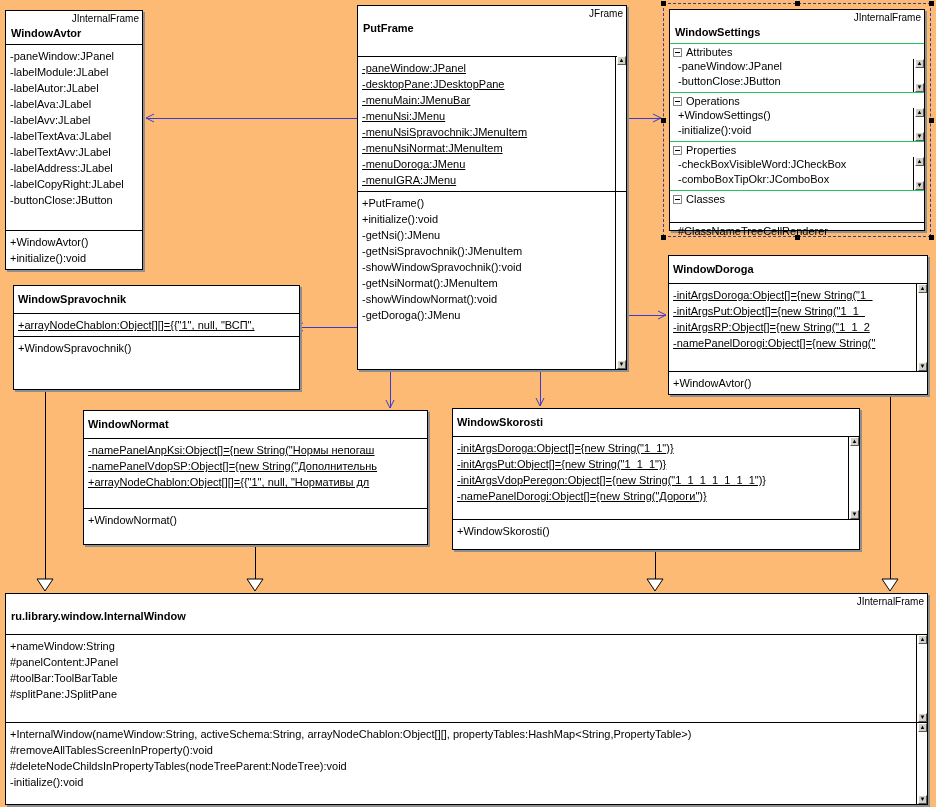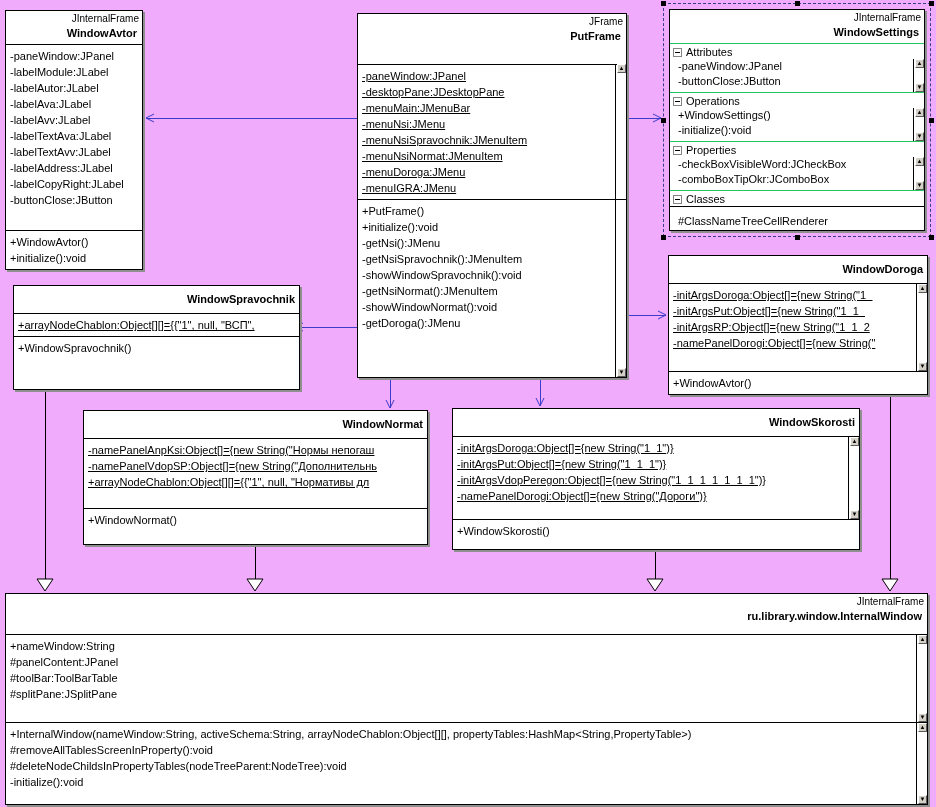--- a/index.html
+++ b/index.html
@@ -2,31 +2,31 @@
 <html><head>
 <meta charset="utf-8">
 <style>
   * { margin:0; padding:0; box-sizing:border-box; }
   html,body { background:#fff; }
   body {
     width:936px; height:807px;
     font-family:"Liberation Sans","DejaVu Sans",sans-serif;
     font-size:11px; color:#000;
   }
-  .canvas { position:relative; width:936px; height:807px; background:#f0abfc; overflow:hidden; }
+  .canvas { position:relative; width:936px; height:807px; background:#fdba74; overflow:hidden; }
 
   
   .cls {
     position:absolute; display:flex; flex-direction:column;
     background:#fff; border:1px solid #000; box-shadow:2px 2px 0 #8f8f8f;
   }
   .titlebox { padding:2px 3px 3px; }
   .titlebox.plain { padding:5px 2px 6px; }
   .stereo { font-size:10px; line-height:12px; text-align:right; white-space:nowrap; }
-  .cname { font-weight:bold; text-align:right; line-height:15px; padding:1px 2px 0; white-space:nowrap; overflow:hidden; }
+  .cname { font-weight:bold; text-align:left; line-height:15px; padding:1px 2px 0; white-space:nowrap; overflow:hidden; }
   .sec { border-top:1px solid #000; padding:3px 0 3px; overflow:hidden; position:relative; }
   .grow { flex:1 1 auto; }
   .body { position:relative; flex:1 1 auto; display:flex; flex-direction:column; }
   .row { height:16px; line-height:16px; padding:0 4px; white-space:nowrap; overflow:hidden; }
   .u { text-decoration:underline; }
   .pad-r .row { padding-right:14px; }
 
   
   .vscroll { position:absolute; top:0; bottom:0; right:0; width:11px; border-left:1px solid #000; background:transparent; }
   .sb {
@@ -36,21 +36,21 @@
   }
   .sb.up { top:0; }
   .sb.dn { bottom:0; }
 
   
   .tsec { border-top:1px solid #22c55e; }
   .tsec.grow { flex:1 1 auto; }
   .thead { height:15px; line-height:15px; padding:1px 3px 0; white-space:nowrap; }
   .titems { position:relative; padding:0 14px 3px 0; }
   .trow { height:15px; line-height:15px; padding:0 4px 0 8px; white-space:nowrap; overflow:hidden; }
-  .cline { border-top:1px solid #000; margin-top:0; padding-top:7px; }
+  .cline { border-top:1px solid #000; margin-top:16px; padding-top:1px; }
   .expander {
     display:inline-block; width:9px; height:9px; border:1px solid #848484;
     position:relative; vertical-align:-1px; margin-right:4px; background:#fff;
   }
   .expander::after { content:""; position:absolute; left:1px; right:1px; top:3px; height:1px; background:#000; }
 
   
   .selrect { position:absolute; border:1px dashed #3b3b8f; }
   .handle { position:absolute; width:5px; height:5px; background:#000; }
 
@@ -125,21 +125,21 @@
       <div class="row">-labelAddress:JLabel</div>
       <div class="row">-labelCopyRight:JLabel</div>
       <div class="row">-buttonClose:JButton</div>
     </div>
     <div class="sec">
       <div class="row">+WindowAvtor()</div>
       <div class="row">+initialize():void</div>
     </div>
   </div>
 
-  <div class="cls" style="left:357px;top:13px;width:270px;height:365px">
+  <div class="cls" style="left:357px;top:5px;width:270px;height:365px">
     <div class="titlebox" style="min-height:50px">
       <div class="stereo">JFrame</div>
       <div class="cname">PutFrame</div>
     </div>
     <div class="body pad-r">
       <div class="sec">
         <div class="row u">-paneWindow:JPanel</div>
         <div class="row u">-desktopPane:JDesktopPane</div>
         <div class="row u">-menuMain:JMenuBar</div>
         <div class="row u">-menuNsi:JMenu</div>

